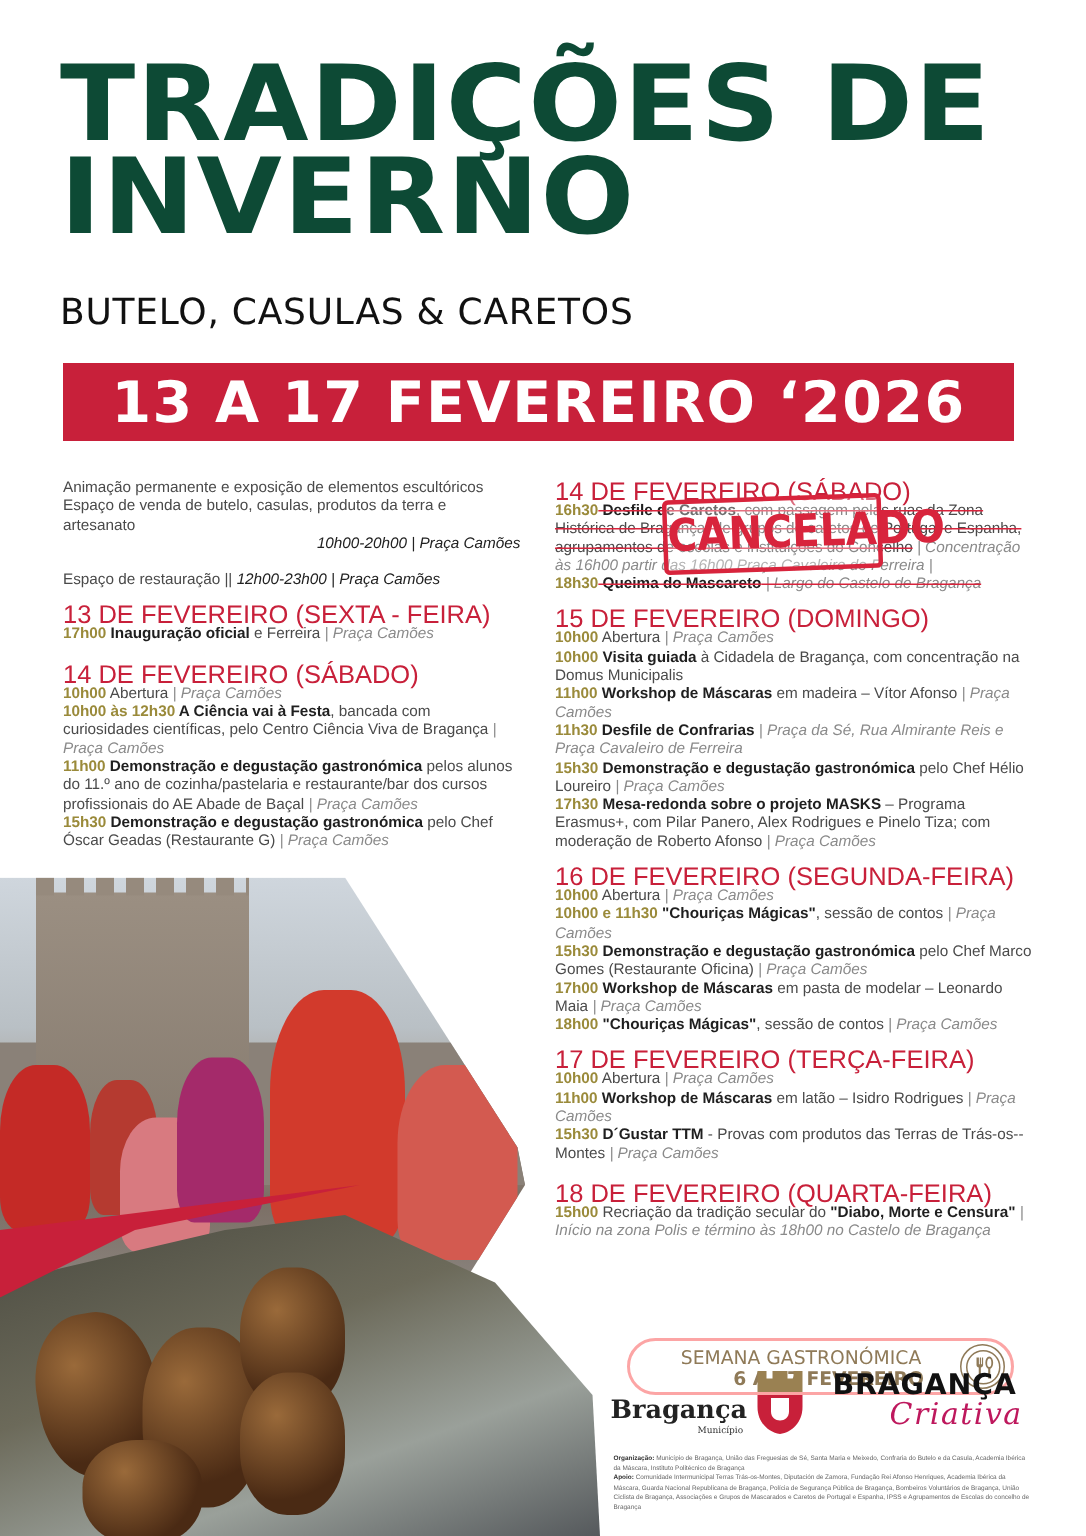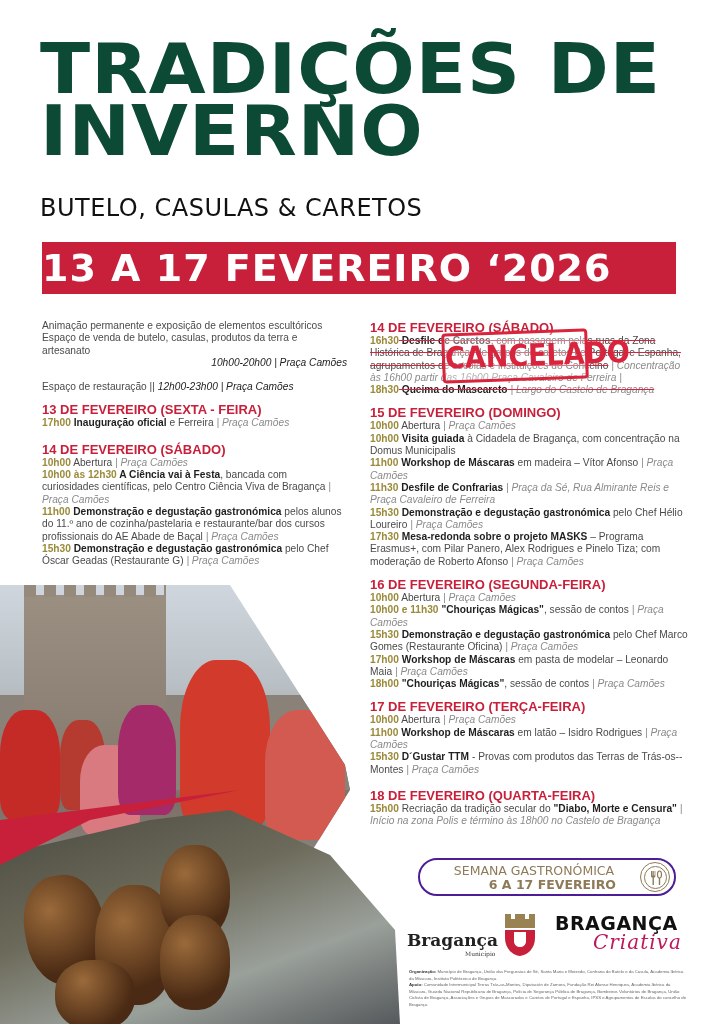--- a/index.html
+++ b/index.html
@@ -12,36 +12,36 @@
     color: #0d4a35; font-size: 70px; line-height: 62px; letter-spacing: 1px;
     transform: scaleX(1.05); transform-origin: left top;
   }
   .title-sub {
     position: absolute; left: 40px; top: 188px; width: 660px;
     font-family: "DejaVu Sans", sans-serif; font-weight: 400;
     color: #111; font-size: 24px; line-height: 40px; letter-spacing: 0.5px;
   }
   .date-band {
     position: absolute; left: 42px; top: 242px; width: 634px; height: 52px;
-    background: #c8203a; color: #fff; 
+    background: #c8203a; color: #fff; text-align: center;
     font-family: "DejaVu Sans", sans-serif; font-weight: 900; font-size: 38px; line-height: 52px;
     letter-spacing: 1px;
   }
 
   .col { position: absolute; font-size: 10.2px; line-height: 12.3px; color: #4a4a4a; }
   .col-left { left: 42px; top: 320px; width: 305px; }
   .col-right { left: 370px; top: 320px; width: 320px; }
 
   .intro p { margin: 0; }
   .intro .gap { height: 12px; }
   .it { font-style: italic; text-align: right; }
   .b { font-weight: bold; color: #1f1f1f; }
   .loc { font-style: italic; color: #8a8a8a; }
   .time { font-weight: bold; color: #9a8a3a; }
-  .day-h { color: #c8203a; font-weight: bold; font-size: 13px; line-height: 15px; margin-top: 9px; }
+  .day-h { color: #c8203a; font-weight: normal; font-size: 17px; line-height: 15px; margin-top: 9px; }
   .ev { margin: 0; }
 
   .cancel-wrap { position: relative; }
   .stamp {
     position: absolute; left: 72px; top: 11px; width: 146px; height: 50px;
     border: 3px solid #d8243c; border-radius: 4px; transform: rotate(-2deg);
     color: #d8243c; font-family: "DejaVu Sans Condensed", "DejaVu Sans", sans-serif; font-weight: bold;
     font-size: 30px; line-height: 44px; text-align: center; letter-spacing: 0px;
     background: rgba(255,255,255,0.35);
   }
@@ -81,22 +81,22 @@
   }
   .sausage { position: absolute; border-radius: 45%; background: radial-gradient(circle at 35% 30%, #9a6a3a, #4a2a14 70%); }
   .s1 { left: 25px; top: 65px; width: 80px; height: 110px; transform: rotate(-10deg); }
   .s2 { left: 95px; top: 75px; width: 80px; height: 120px; }
   .s3 { left: 160px; top: 35px; width: 70px; height: 95px; }
   .s4 { left: 160px; top: 105px; width: 70px; height: 95px; }
   .s5 { left: 55px; top: 150px; width: 80px; height: 70px; }
 
   
   .gastro {
-    position: absolute; left: 418px; top: 858px; width: 258px; height: 38px;
-    border: 2px solid #4c1d95; border-radius: 20px;
+    position: absolute; left: 418px; top: 892px; width: 258px; height: 38px;
+    border: 2px solid #fca5a5; border-radius: 20px;
   }
   .gastro-l1 { position: absolute; left: 14px; top: 4px; width: 200px; text-align: center; color: #8f7a58; font-family: "DejaVu Sans", sans-serif; font-size: 12.5px; line-height: 14px; }
   .gastro-l2 { position: absolute; left: 14px; top: 18px; width: 200px; text-align: right; padding-right: 18px; color: #8f7a58; font-family: "DejaVu Sans", sans-serif; font-weight: bold; font-size: 12.5px; line-height: 14px; }
   .cutlery {
     position: absolute; right: 4px; top: 2px; width: 30px; height: 30px; border: 1.6px solid #8f7a58; border-radius: 50%;
   }
   .cutlery::after {
     content: ""; position: absolute; left: 3px; top: 3px; width: 21px; height: 21px; border: 1.2px solid #8f7a58; border-radius: 50%;
   }
   .cutlery svg { position: absolute; left: 7px; top: 7px; }

